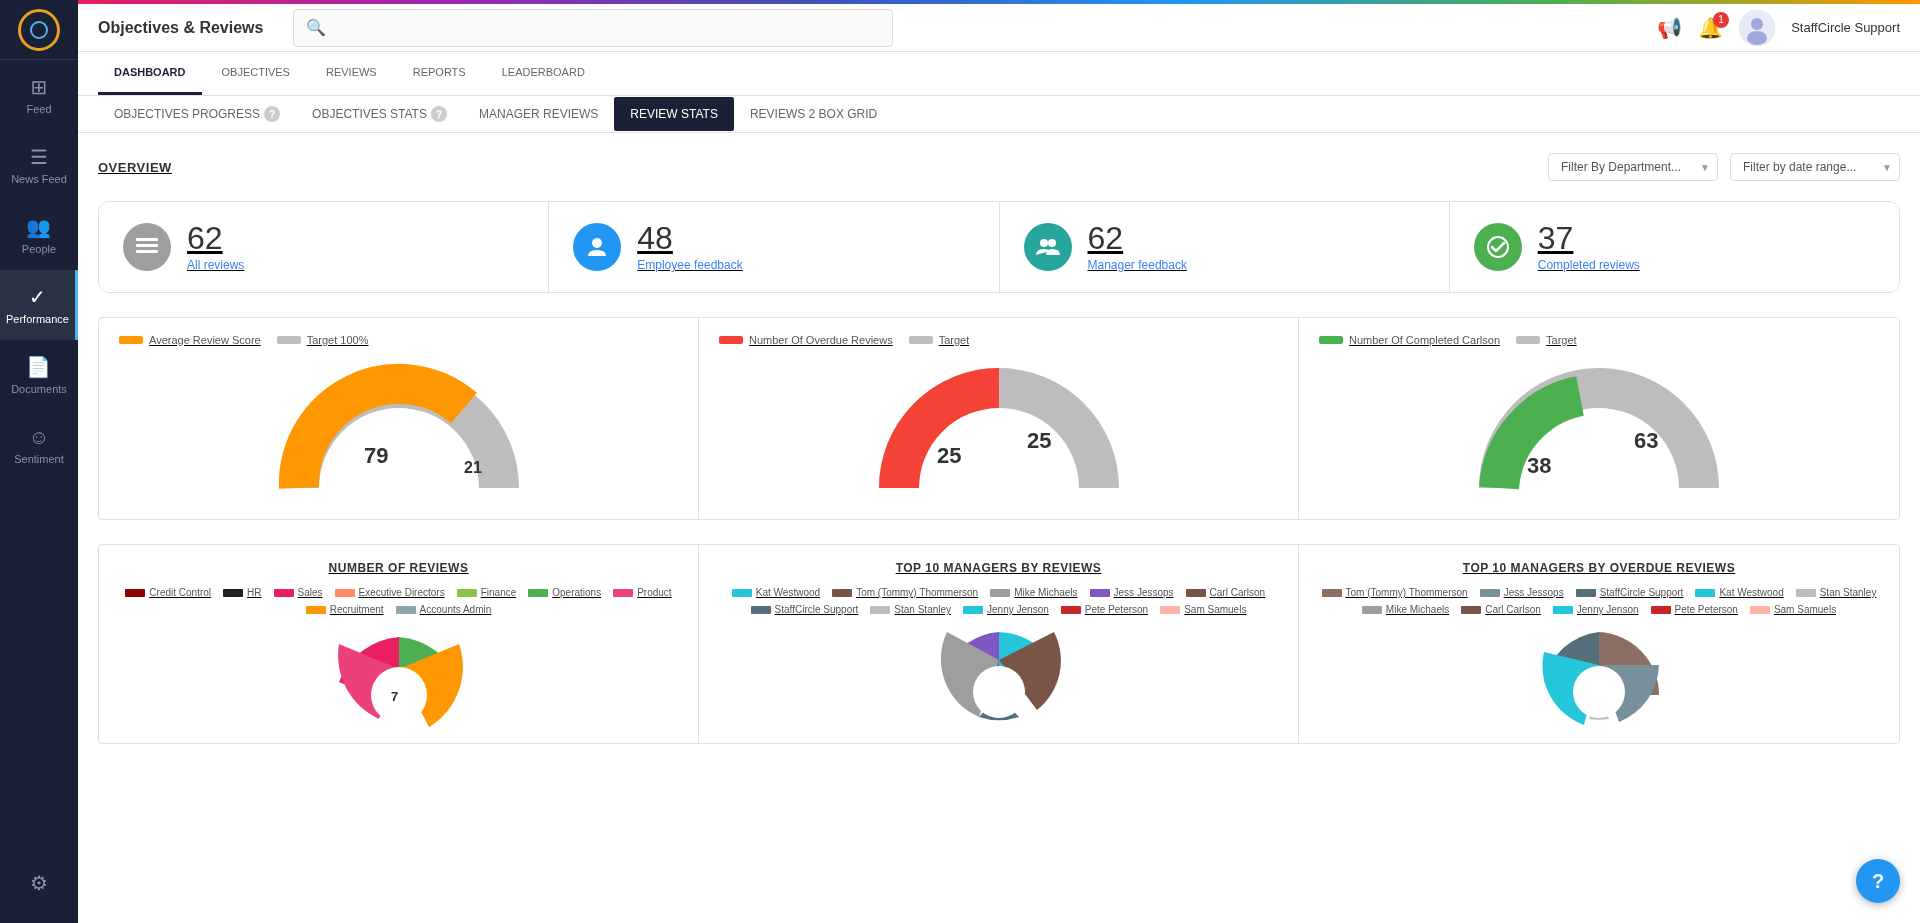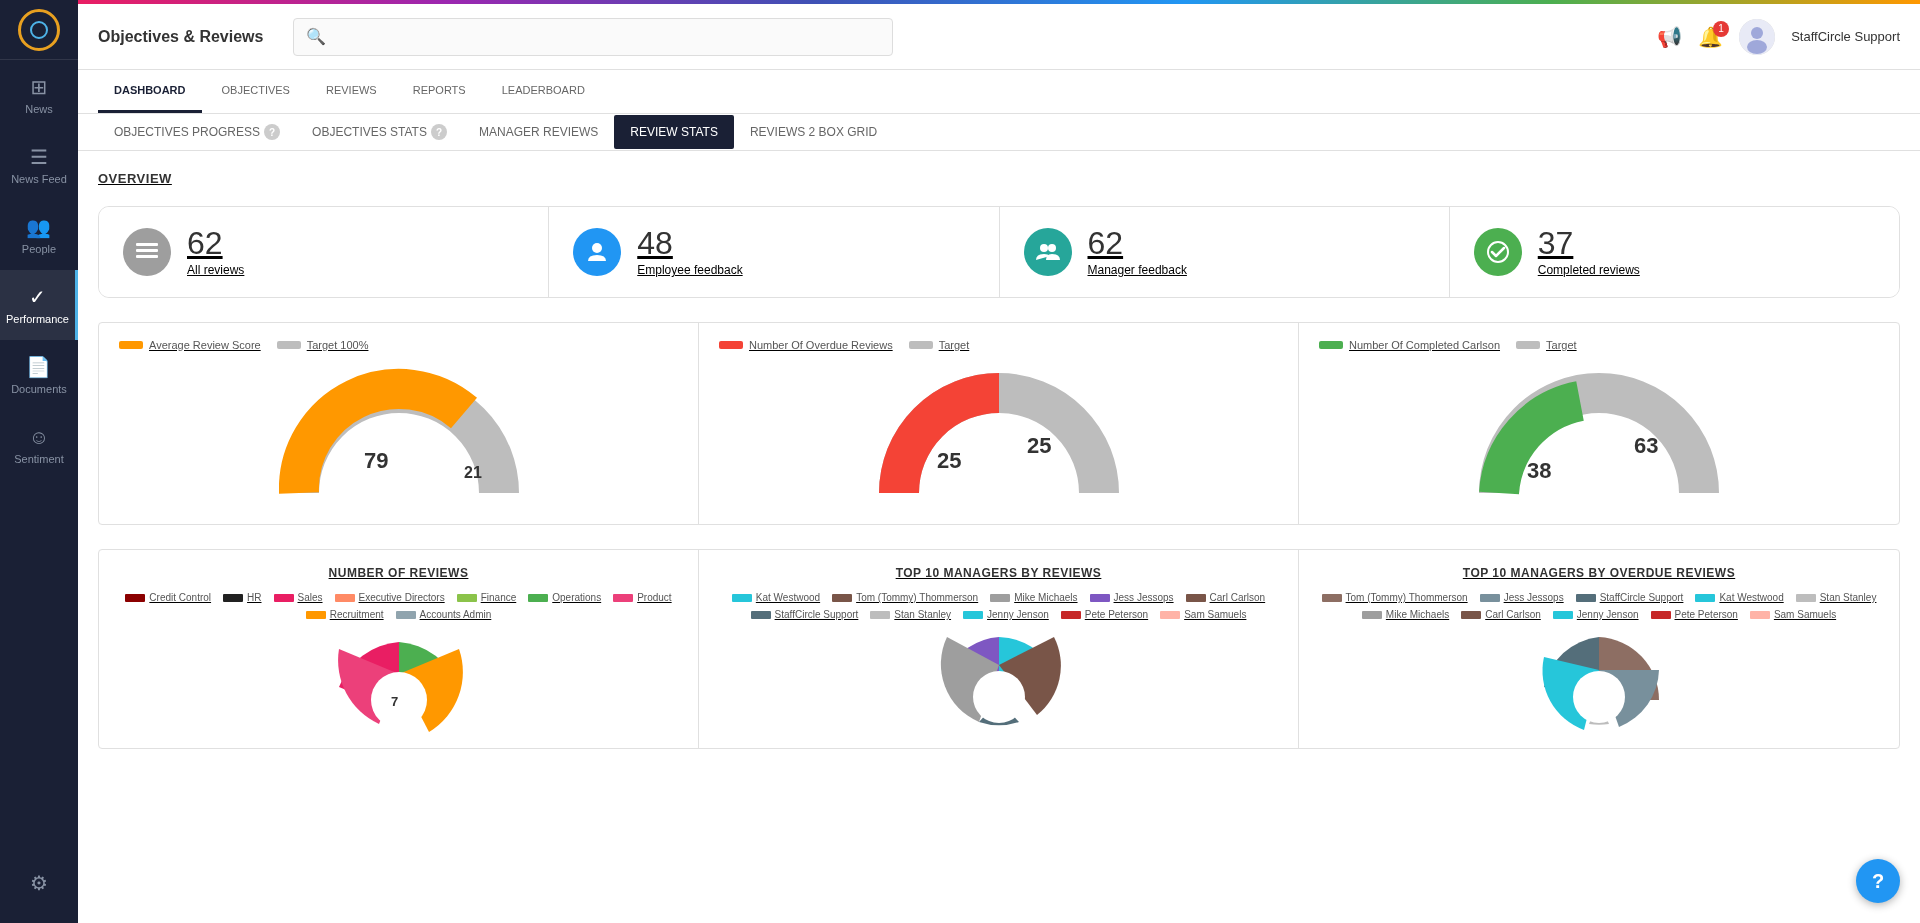--- a/index.html
+++ b/index.html
@@ -72,21 +72,21 @@
     
     .main {
       flex: 1;
       display: flex;
       flex-direction: column;
       overflow: hidden;
     }
 
     
     .topbar {
-      height: 66px;
+      height: 48px;
       background: white;
       display: flex;
       align-items: center;
       padding: 0 20px;
       border-bottom: 1px solid #e0e0e0;
       gap: 20px;
       flex-shrink: 0;
     }
     .topbar-title {
       font-size: 16px;
@@ -285,21 +285,21 @@
     .stat-icon.teal { background: #26a69a; color: white; }
     .stat-icon.green { background: #4caf50; color: white; }
     .stat-number {
       font-size: 32px;
       font-weight: 300;
       color: #333;
       line-height: 1;
     }
     .stat-label {
       font-size: 12px;
-      color: #000000;
+      color: #3b82f6;
       margin-top: 4px;
     }
 
     
     .charts-row {
       display: grid;
       grid-template-columns: 1fr 1fr 1fr;
       gap: 0;
       border: 1px solid #e0e0e0;
       border-radius: 4px;
@@ -397,21 +397,21 @@
 
 <div class="sidebar">
   <div class="sidebar-logo">
     <div class="logo-circle">
       <div class="logo-inner"></div>
     </div>
   </div>
 
   <div class="sidebar-item">
     <span class="sidebar-icon">⊞</span>
-    <span>News</span>
+    <span>Feed</span>
   </div>
   <div class="sidebar-item">
     <span class="sidebar-icon">☰</span>
     <span>News Feed</span>
   </div>
   <div class="sidebar-item">
     <span class="sidebar-icon">👥</span>
     <span>People</span>
   </div>
   <div class="sidebar-item active">
@@ -487,20 +487,32 @@
         <span>REVIEW STATS</span>
       </div>
       <div class="tab-secondary">
         <span>REVIEWS 2 BOX GRID</span>
       </div>
     </div>
 
     <div class="overview-section">
       <div class="overview-header">
         <span class="overview-title">OVERVIEW</span>
+        <div class="filter-controls">
+          <div class="filter-wrapper">
+            <select class="filter-select">
+              <option>Filter By Department...</option>
+            </select>
+          </div>
+          <div class="filter-wrapper">
+            <select class="filter-select">
+              <option>Filter by date range...</option>
+            </select>
+          </div>
+        </div>
       </div>
 
       <div class="stats-row">
         <div class="stat-card">
           <div class="stat-icon gray">
             <svg width="22" height="18" viewBox="0 0 22 18">
               <rect x="0" y="0" width="22" height="3" rx="1" fill="white"></rect>
               <rect x="0" y="6" width="22" height="3" rx="1" fill="white"></rect>
               <rect x="0" y="12" width="22" height="3" rx="1" fill="white"></rect>
             </svg>

